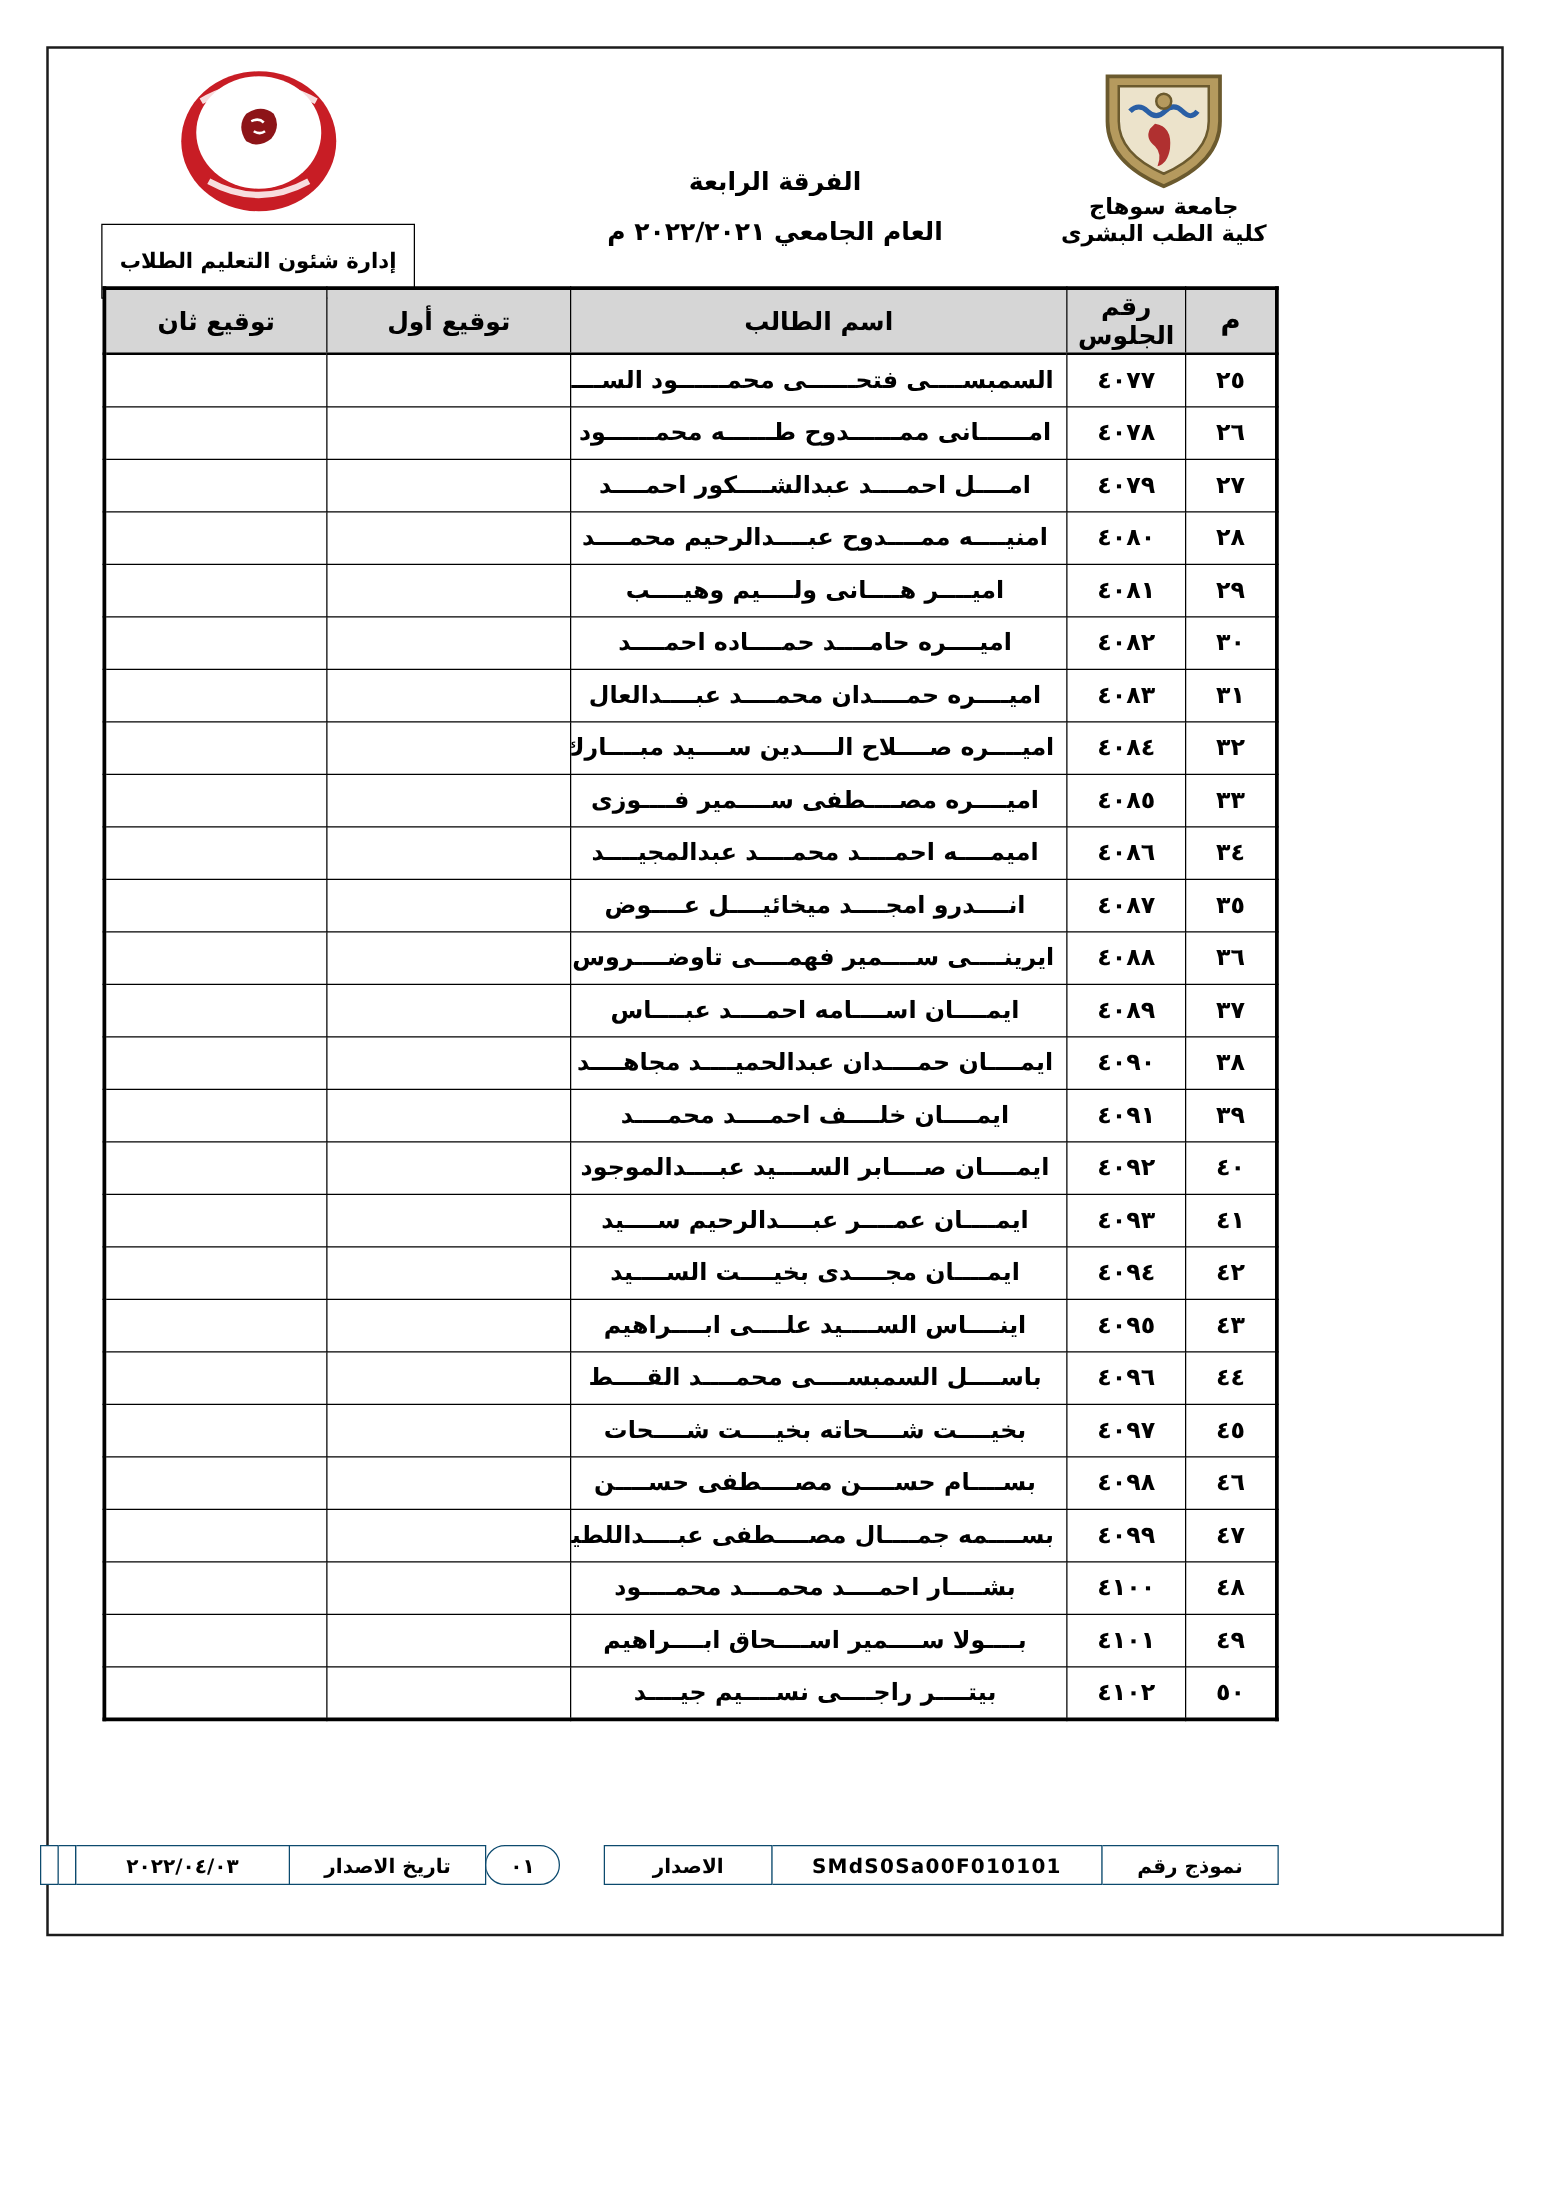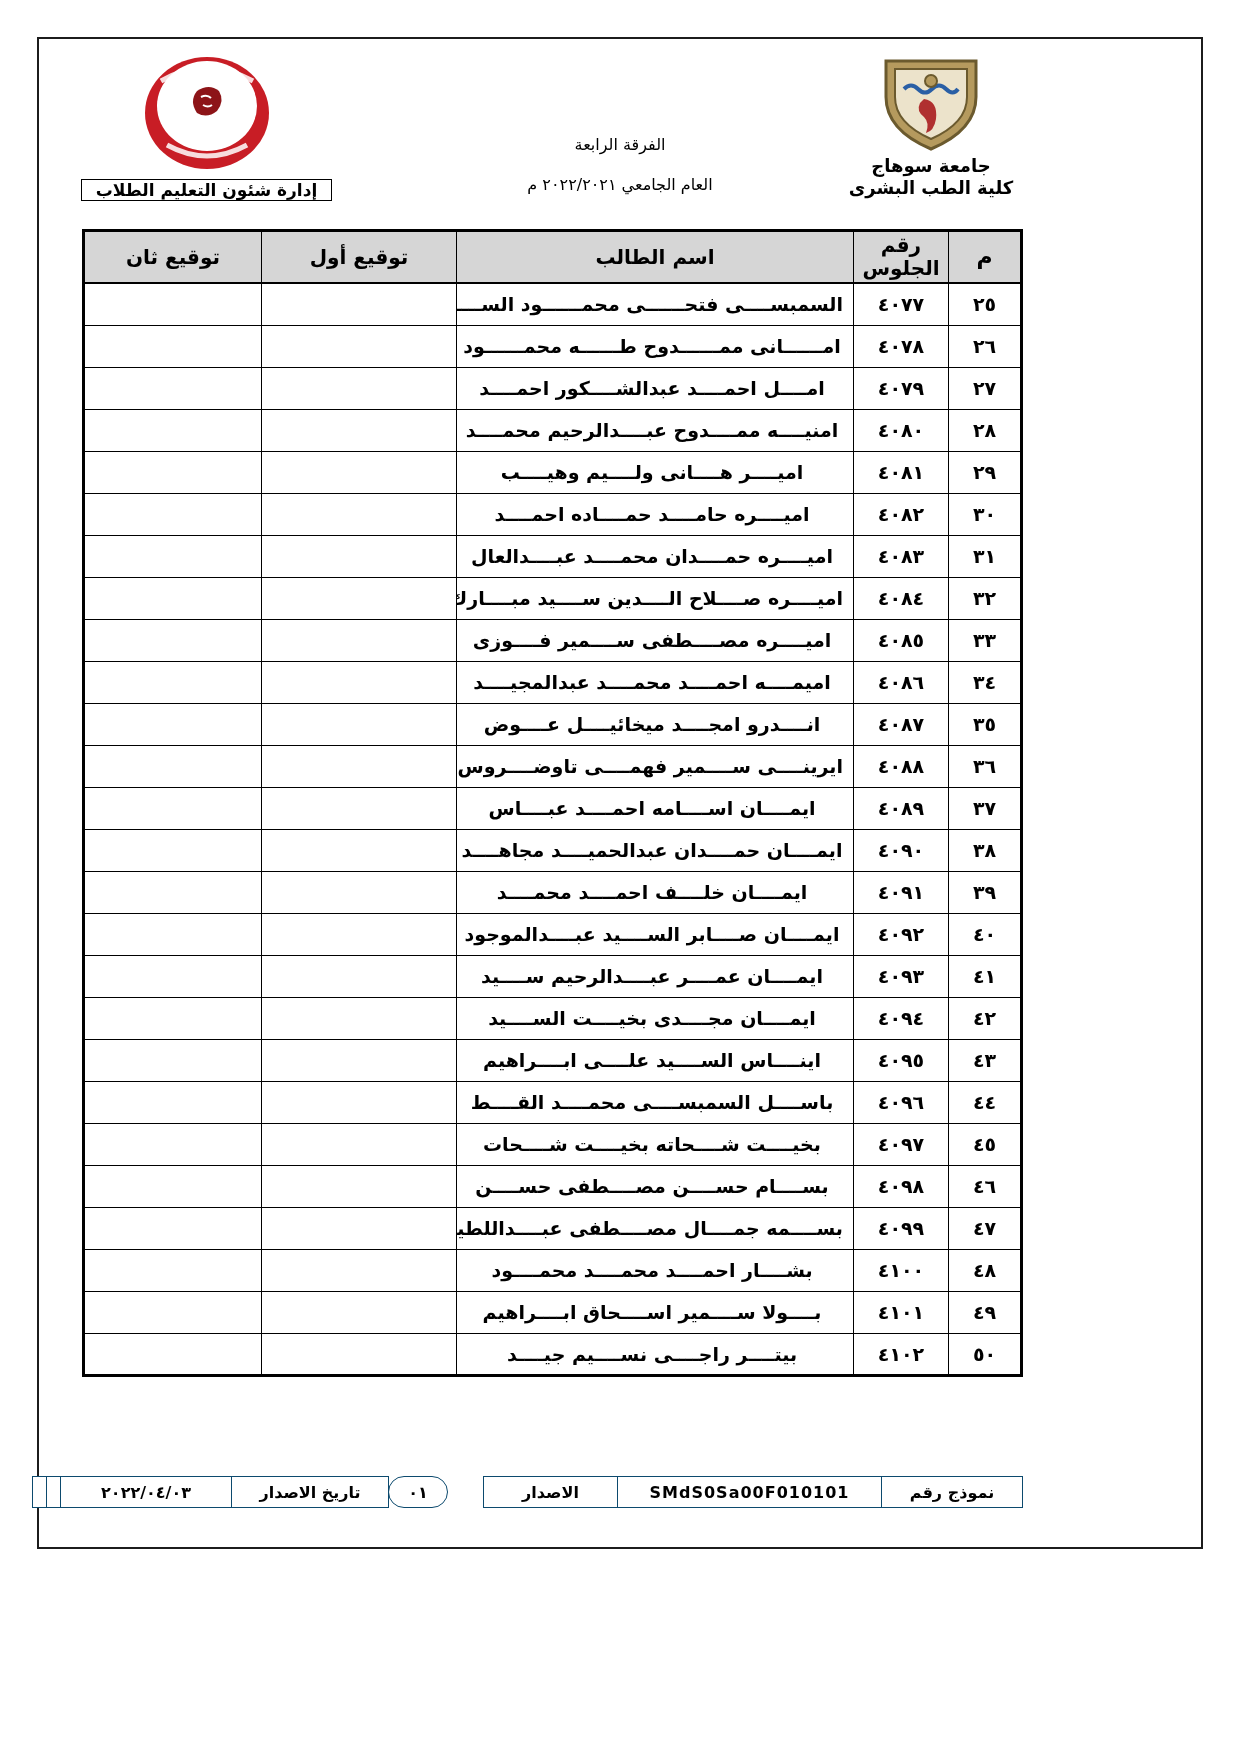--- a/index.html
+++ b/index.html
@@ -19,30 +19,30 @@
   
   .univ-block {
     position: absolute; top: 16px; right: 170px;
     width: 200px; text-align: center;
   }
   .univ-block .uline { font-weight: bold; font-size: 18px; line-height: 22px; }
   .title-block {
     position: absolute; top: 86px; left: 50%; transform: translateX(-50%);
     text-align: center; white-space: nowrap;
   }
-  .title-block .tline { font-weight: normal; font-size: 16px; line-height: 40px; }
+  .title-block .tline { font-weight: bold; font-size: 20px; line-height: 40px; }
   .dept-block {
     position: absolute; top: 14px; left: 40px;
     width: 255px; text-align: center;
   }
   .dept-box {
     display: inline-block;
     border: 1px solid #000;
     font-weight: bold; font-size: 17px;
-    padding: 0 14px;
+    padding: 19px 14px;
     margin-top: 4px;
     background: #fff;
   }
   
   table.students {
     position: absolute; top: 190px; right: 178px;
     width: 938px;
     border-collapse: collapse;
     table-layout: fixed;
     border: 3px solid #000;

